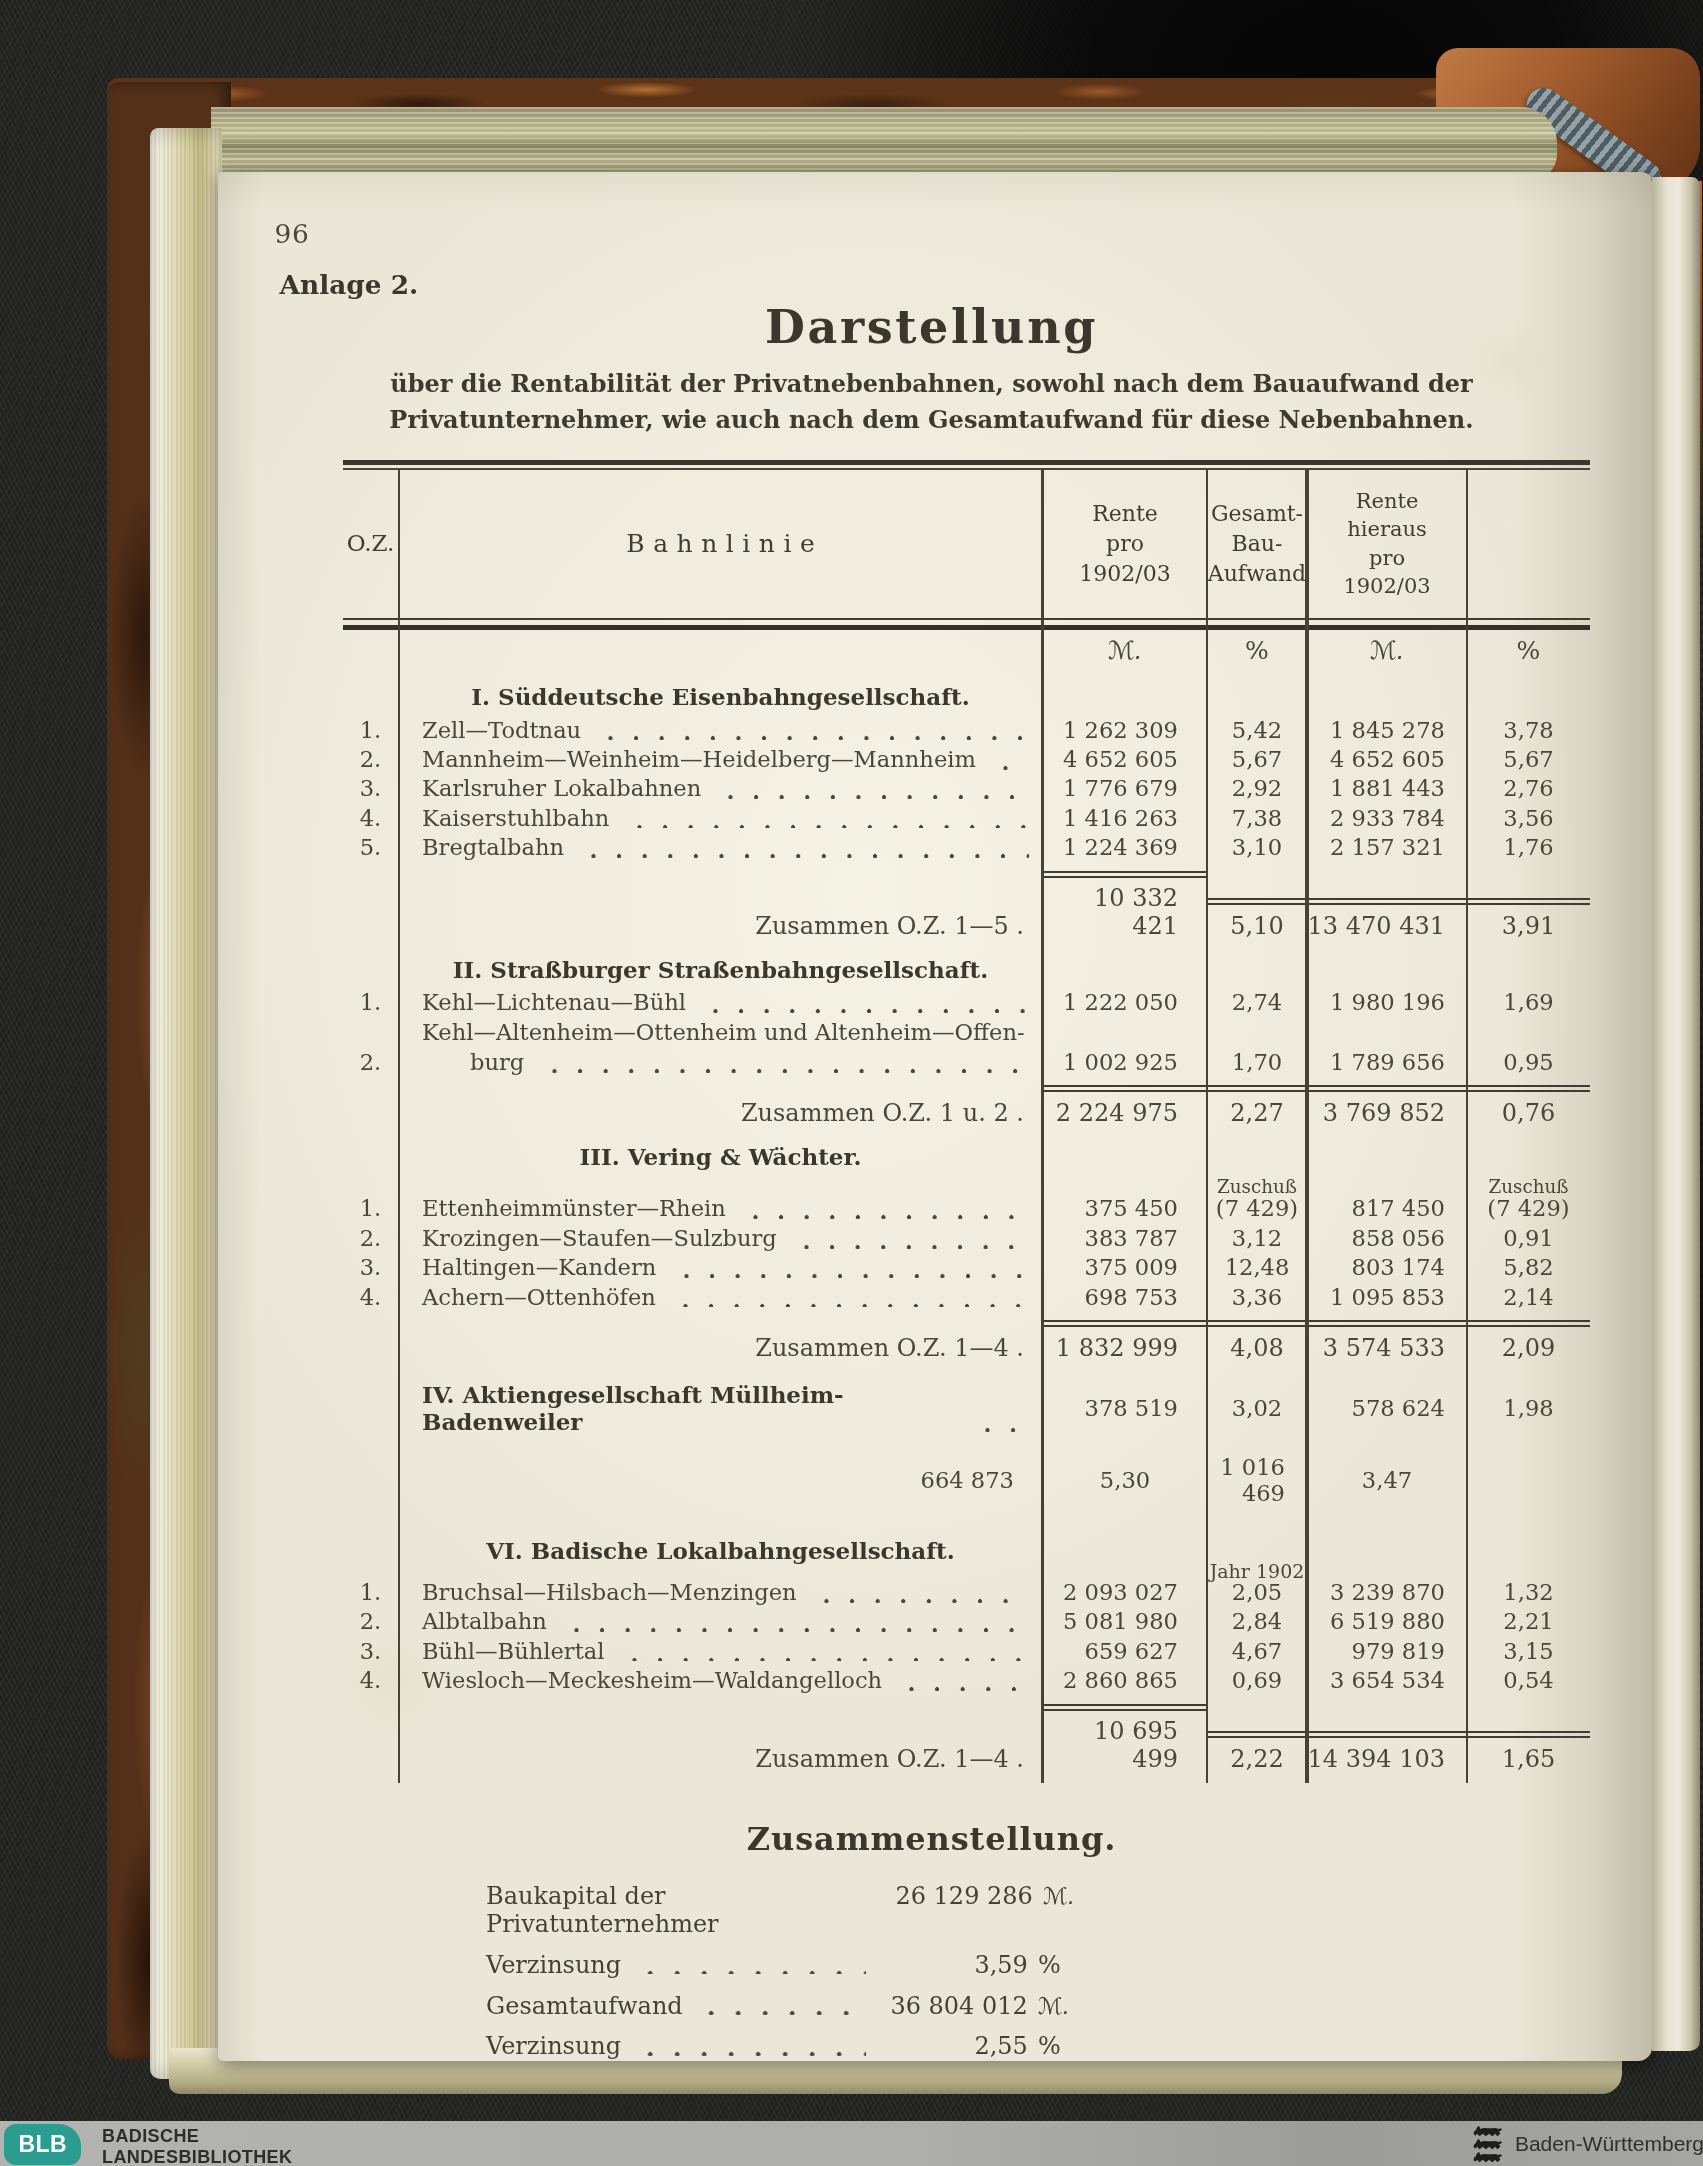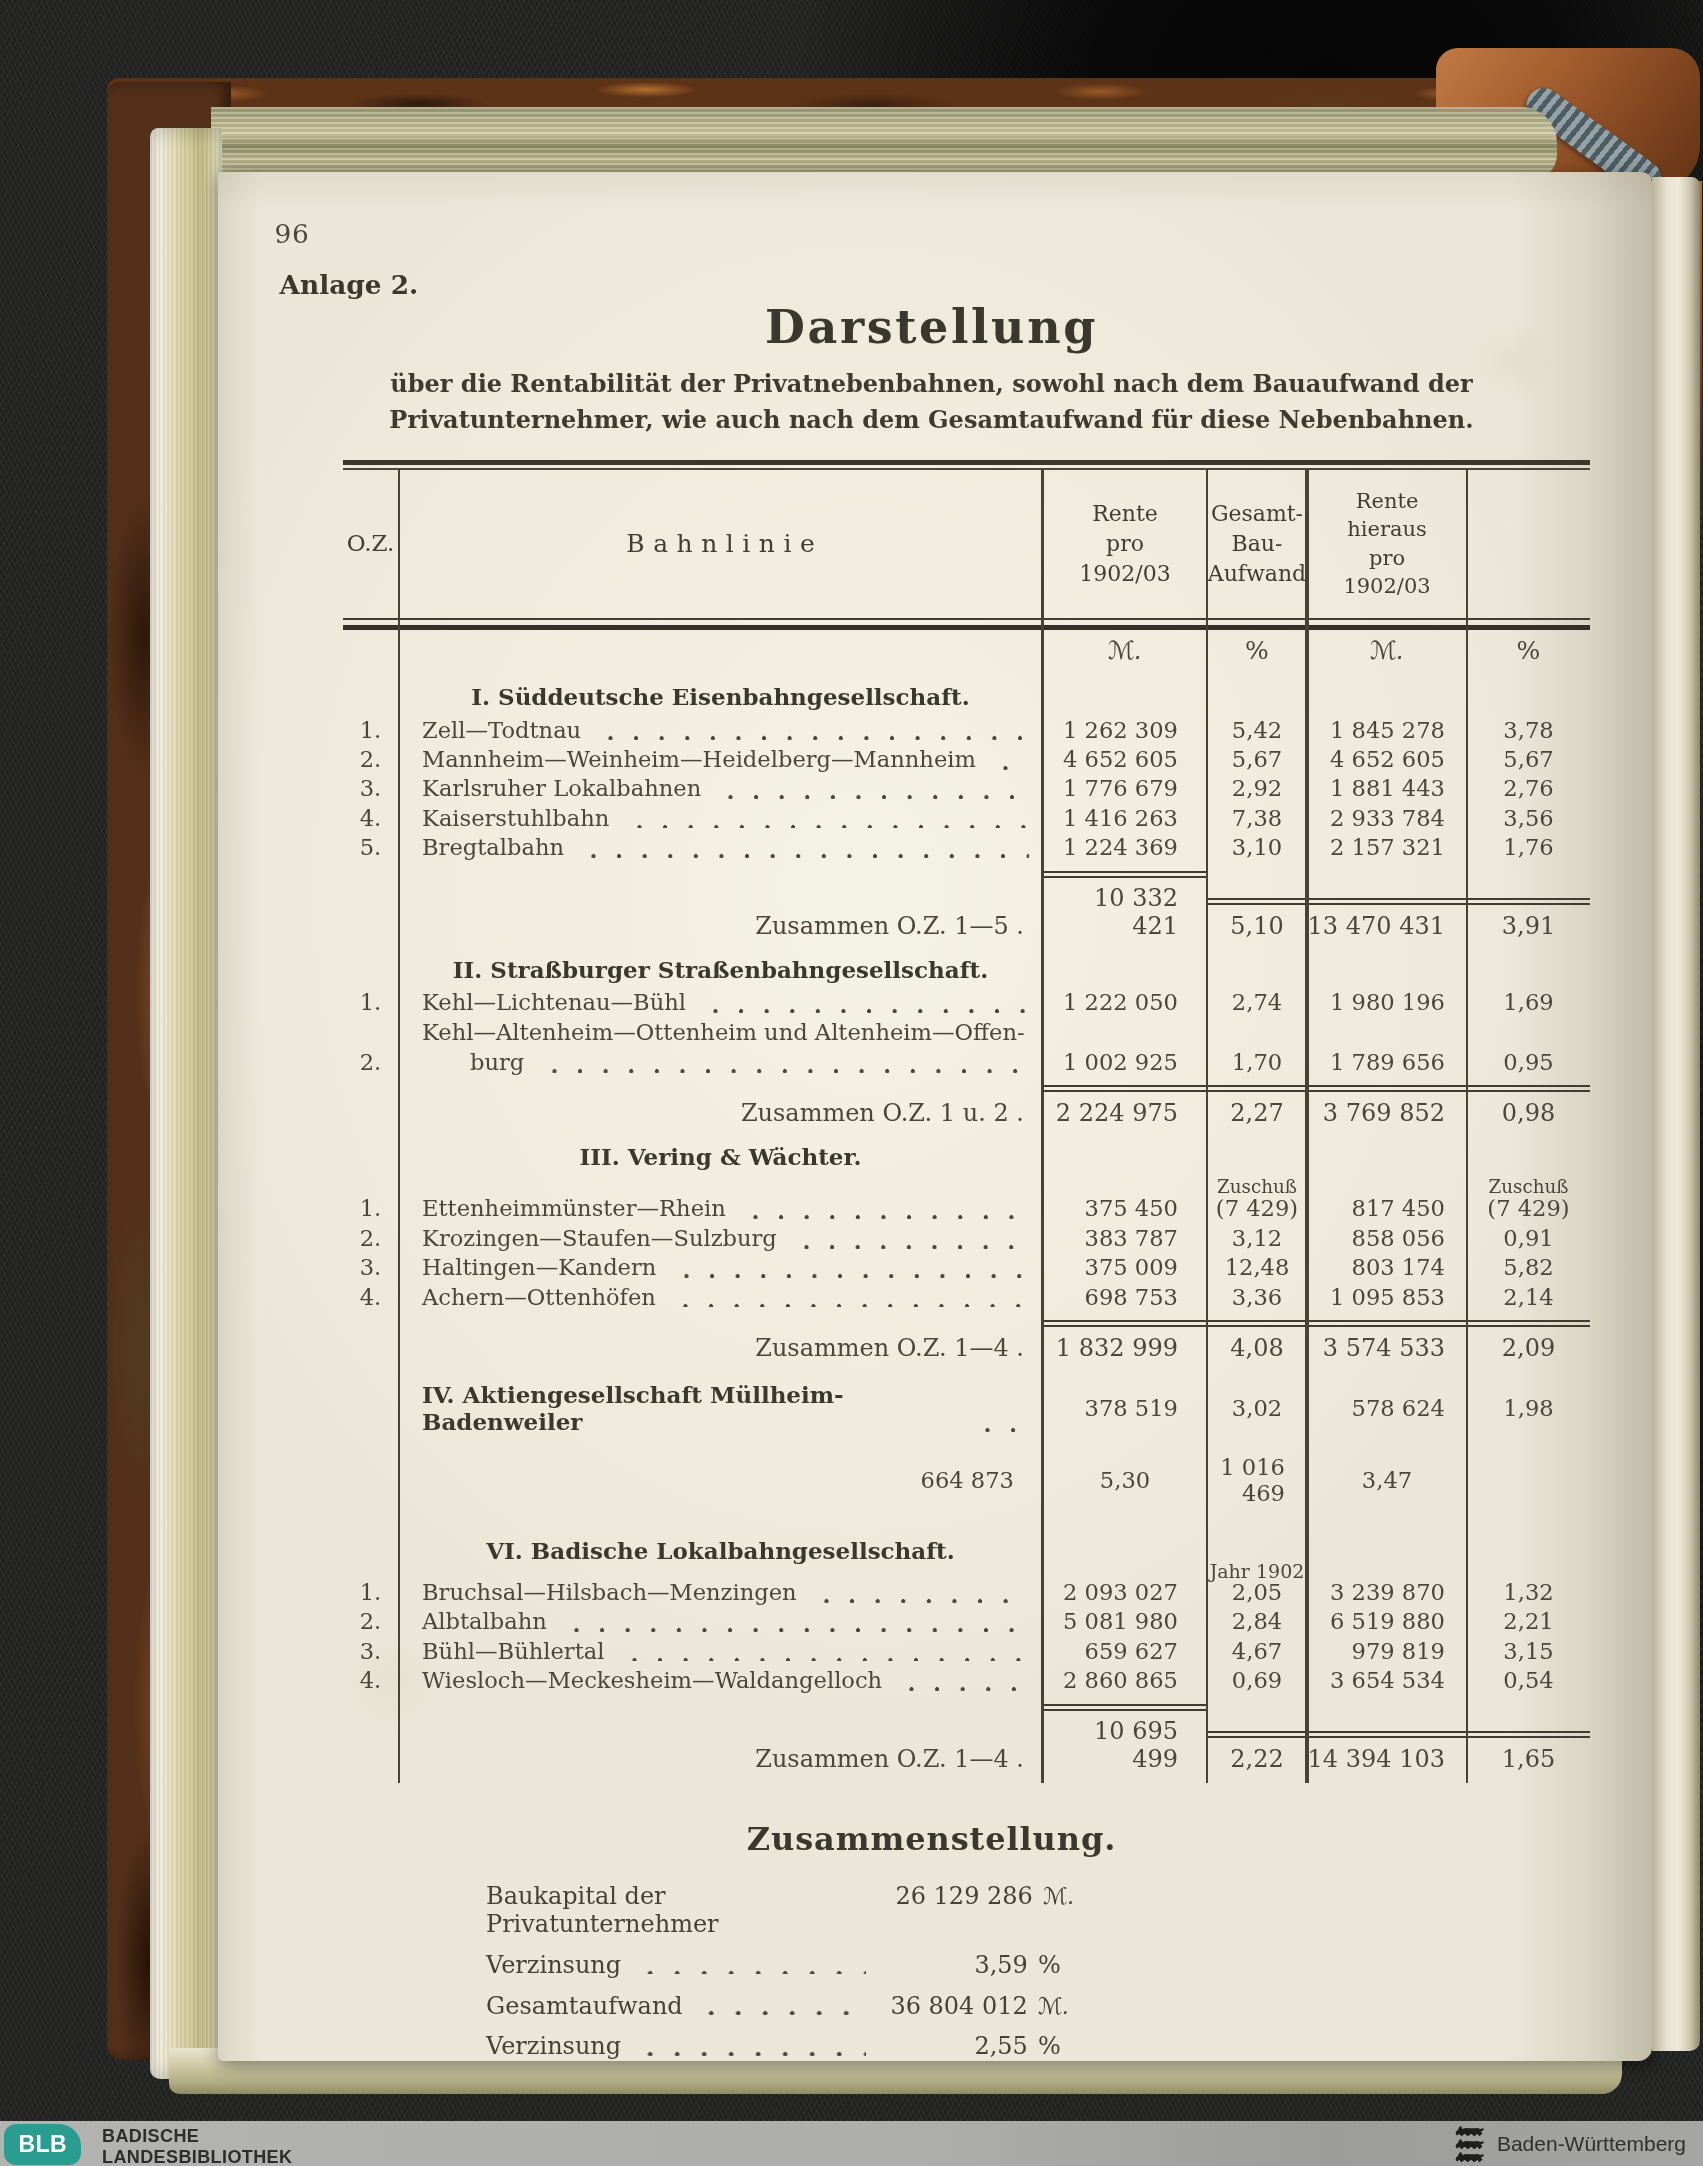--- a/index.html
+++ b/index.html
@@ -126,21 +126,21 @@
   .s-unit{width:44px;padding-left:10.2px;}
   .s-unit .unit-mark{font-size:23px;}
   
   .footer-bar{position:absolute;left:0;top:2121px;width:1704px;height:46px;
     background:linear-gradient(90deg,#b3b3b1 0%,#adadab 55%,#9c9c9a 78%,#a5a5a3 100%);}
   .blb-logo{position:absolute;left:4.3px;top:2.6px;width:77px;height:41px;background:#2b9c90;
     border-radius:12px 22px 12px 12px;display:flex;align-items:center;justify-content:center;}
   .blb-logo span{color:#ffffff;font-family:"Liberation Sans",sans-serif;font-weight:700;font-size:23px;letter-spacing:0.4px;}
   .libname{position:absolute;left:102px;top:5.1px;font-family:"Liberation Sans",sans-serif;font-weight:700;
     font-size:18px;line-height:1.15;letter-spacing:0.4px;color:#2d2d2b;}
-  .bw{position:absolute;right:18px;top:0;height:46px;display:flex;align-items:center;}
+  .bw{position:absolute;right:0;top:0;height:46px;display:flex;align-items:center;}
   .lions{display:flex;flex-direction:column;gap:0.9px;margin-right:12px;}
   .lions svg{display:block;}
   .bw-text{font-family:"Liberation Sans",sans-serif;font-size:21px;font-weight:500;color:#2f2f2d;}
 </style>
 </head>
 <body>
 
 <div class="cover-top"></div>
 <div class="cover-left"></div>
 <div class="spine-tr"></div>
@@ -378,21 +378,21 @@
               <div class="c-auf dbl">
                 <div class="val">2 224 975</div>
               </div>
               <div class="c-ren dbl">
                 <div class="val">2,27</div>
               </div>
               <div class="c-ges dbl">
                 <div class="val">3 769 852</div>
               </div>
               <div class="c-ren2 dbl">
-                <div class="val">0,98</div>
+                <div class="val">0,76</div>
               </div>
             </div>
             <div class="grid6 row section">
               <div class="c-oz"></div>
               <div class="c-bahn">III. Vering &amp; Wächter.</div>
               <div class="c-auf"></div>
               <div class="c-ren"></div>
               <div class="c-ges"></div>
               <div class="c-ren2"></div>
             </div>

